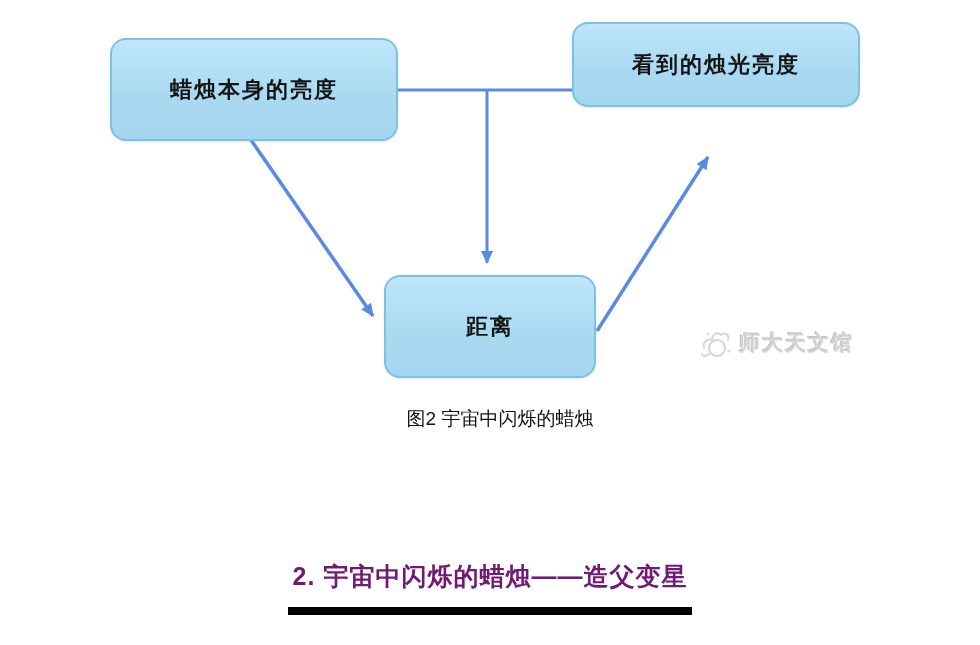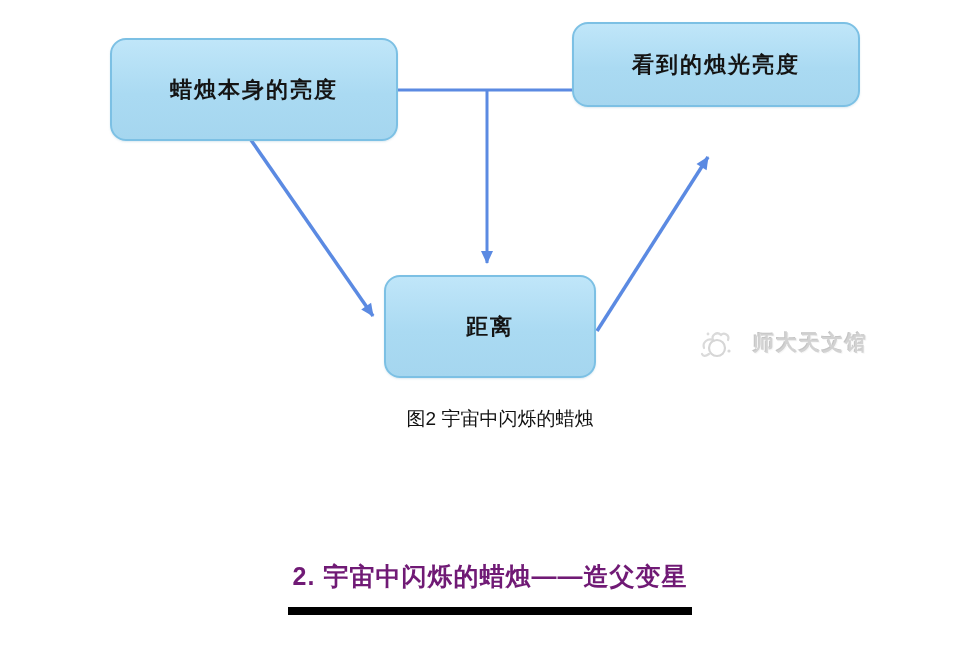--- a/index.html
+++ b/index.html
@@ -33,21 +33,21 @@
 
   .caption {
     position: absolute; left: 340px; top: 406px; width: 320px;
     text-align: center;
     font-size: 19px; color: #111111;
     z-index: 2;
   }
 
   .watermark {
     position: absolute; left: 700px; top: 326px;
-    display: flex; align-items: center; gap: 15px;
+    display: flex; align-items: center; gap: 1px;
     z-index: 2;
     user-select: none;
   }
   .watermark-text {
     font-size: 21px; font-weight: 700; letter-spacing: 2px;
     color: #d2d2d2;
     text-shadow: 1px 1px 0 #f7f7f7, -1px -1px 0 #c4c4c4;
   }
 
   .section-heading { position: absolute; left: 0; right: 0; top: 560px; text-align: center; z-index: 2; }

